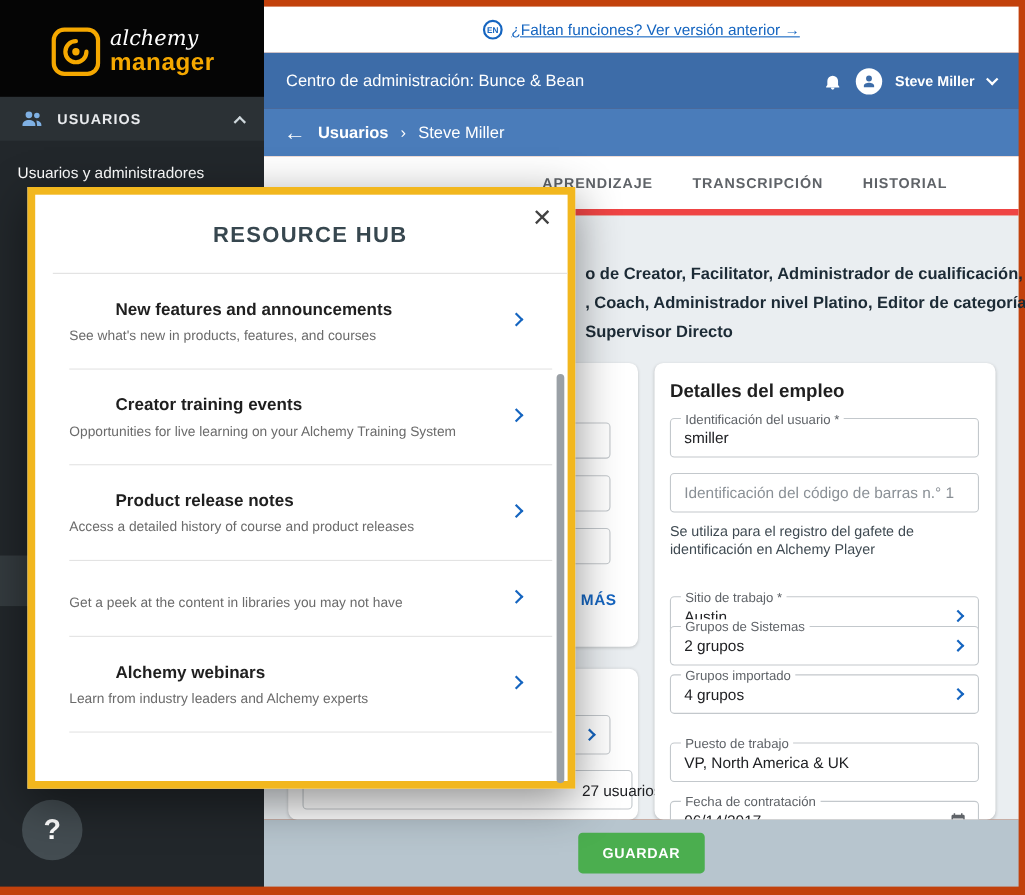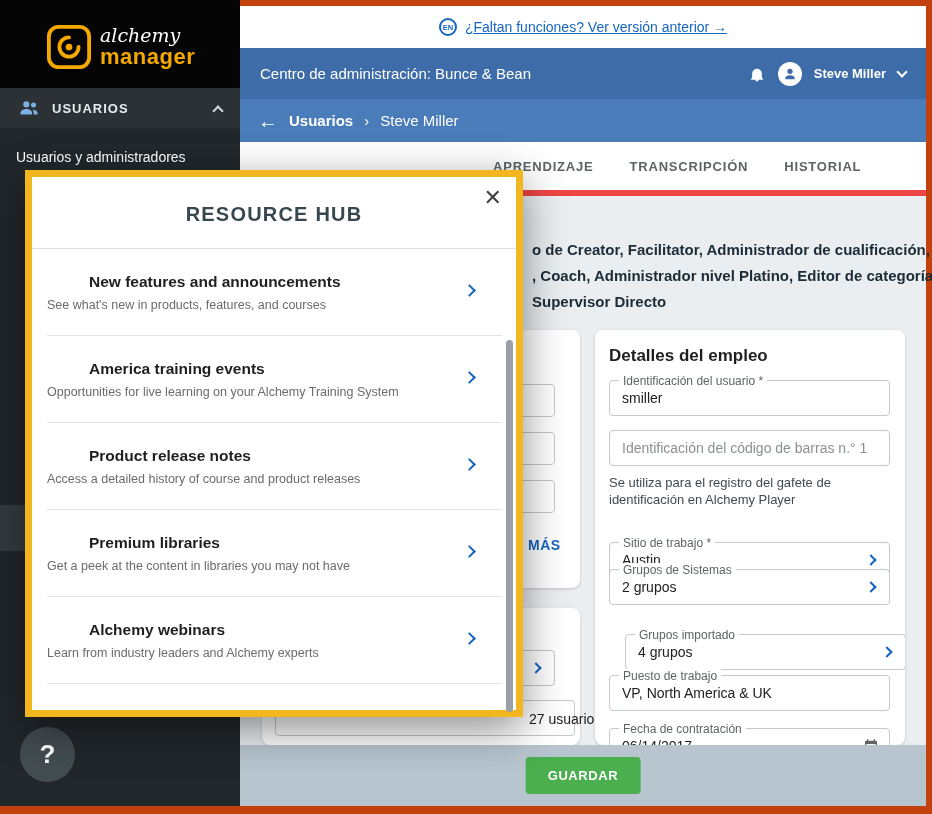--- a/index.html
+++ b/index.html
@@ -62,21 +62,21 @@
   .fplaceholder { color:#8a9096; }
   .chev.right-blue { position:absolute; right:14px; top:13px; width:8px; height:8px; border-color:#1565C0; border-width:2.5px; transform:rotate(-45deg); }
   .helper { position:absolute; left:14px; top:144px; width:272px; font-size:13px; color:#3f4a52; line-height:17px; }
   .cal-icon { position:absolute; right:10px; top:9px; width:16px; height:16px; }
 
   
   .footer { position:absolute; left:240px; top:745px; width:686px; height:61px; background:#B7C5CE; }
   .save-btn { position:absolute; left:50%; transform:translateX(-50%); top:12px; background:#4BAE4F; color:#fff; font-size:13px; font-weight:bold; letter-spacing:.6px; padding:11px 22px; border:none; border-radius:4px; cursor:pointer; }
 
   
-  .modal { position:absolute; left:25px; top:170px; width:498px; height:547px; background:#fff; border:7px solid #F2B71E; box-shadow:0 12px 40px rgba(0,0,0,.45); z-index:100; }
+  .modal { position:absolute; left:25px; top:170px; width:498px; height:547px; background:#fff; border:7px solid #F2B71E; box-shadow:0 12px 40px rgba(0,0,0,.45); z-index:100;padding-left:16px; }
   .modal-header { position:relative; height:72px; border-bottom:1px solid #e0e0e0; }
   .modal-title { text-align:center; padding-top:26px; font-size:20px; font-weight:600; letter-spacing:1.2px; color:#37474F; }
   .modal-close { position:absolute; right:14px; top:10px; font-size:22px; color:#424242; cursor:pointer; line-height:1; }
   .modal-item { position:relative; margin:0 14px 0 15px; padding:24px 60px 23px 0; border-bottom:1px solid #e3e3e3; cursor:pointer; }
   .mi-title { font-size:15.5px; font-weight:bold; color:#1f1f1f;margin-left:42px; }
   .mi-sub { font-size:12.5px; color:#6b6b6b; margin-top:7px; }
   .mi-chev { position:absolute; right:28px; top:50%; margin-top:-6px; width:9px; height:9px; border-right:2.5px solid #1565C0; border-bottom:2.5px solid #1565C0; transform:rotate(-45deg); }
   .modal-scrollbar { position:absolute; right:3px; top:163px; width:7px; height:372px; background:#9aa0a6; border-radius:4px; cursor:pointer; }
 </style>
 </head>
@@ -186,21 +186,21 @@
         <span class="fvalue">Austin</span>
         <span class="chev right-blue"></span>
       </div>
 
       <div class="ofield" style="top:239px;">
         <span class="flabel">Grupos de Sistemas</span>
         <span class="fvalue">2 grupos</span>
         <span class="chev right-blue"></span>
       </div>
 
-      <div class="ofield" style="top:304px;margin-left:16px;">
+      <div class="ofield" style="top:283px;">
         <span class="flabel">Grupos importado</span>
         <span class="fvalue">4 grupos</span>
         <span class="chev right-blue"></span>
       </div>
 
       <div class="ofield" style="top:345px;">
         <span class="flabel">Puesto de trabajo</span>
         <span class="fvalue">VP, North America &amp; UK</span>
       </div>
 
@@ -223,31 +223,30 @@
       <div class="modal-title">RESOURCE HUB</div>
       <span class="modal-close">✕</span>
     </div>
     <div class="modal-list">
       <div class="modal-item">
         <div class="mi-title">New features and announcements</div>
         <div class="mi-sub">See what's new in products, features, and courses</div>
         <span class="mi-chev"></span>
       </div>
       <div class="modal-item">
-        <div class="mi-title">America training events</div>
+        <div class="mi-title">Creator training events</div>
         <div class="mi-sub">Opportunities for live learning on your Alchemy Training System</div>
         <span class="mi-chev"></span>
       </div>
       <div class="modal-item">
         <div class="mi-title">Product release notes</div>
         <div class="mi-sub">Access a detailed history of course and product releases</div>
         <span class="mi-chev"></span>
       </div>
       <div class="modal-item">
-        <div class="mi-title">Premium libraries</div>
         <div class="mi-sub">Get a peek at the content in libraries you may not have</div>
         <span class="mi-chev"></span>
       </div>
       <div class="modal-item">
         <div class="mi-title">Alchemy webinars</div>
         <div class="mi-sub">Learn from industry leaders and Alchemy experts</div>
         <span class="mi-chev"></span>
       </div>
     </div>
     <div class="modal-scrollbar"></div>

